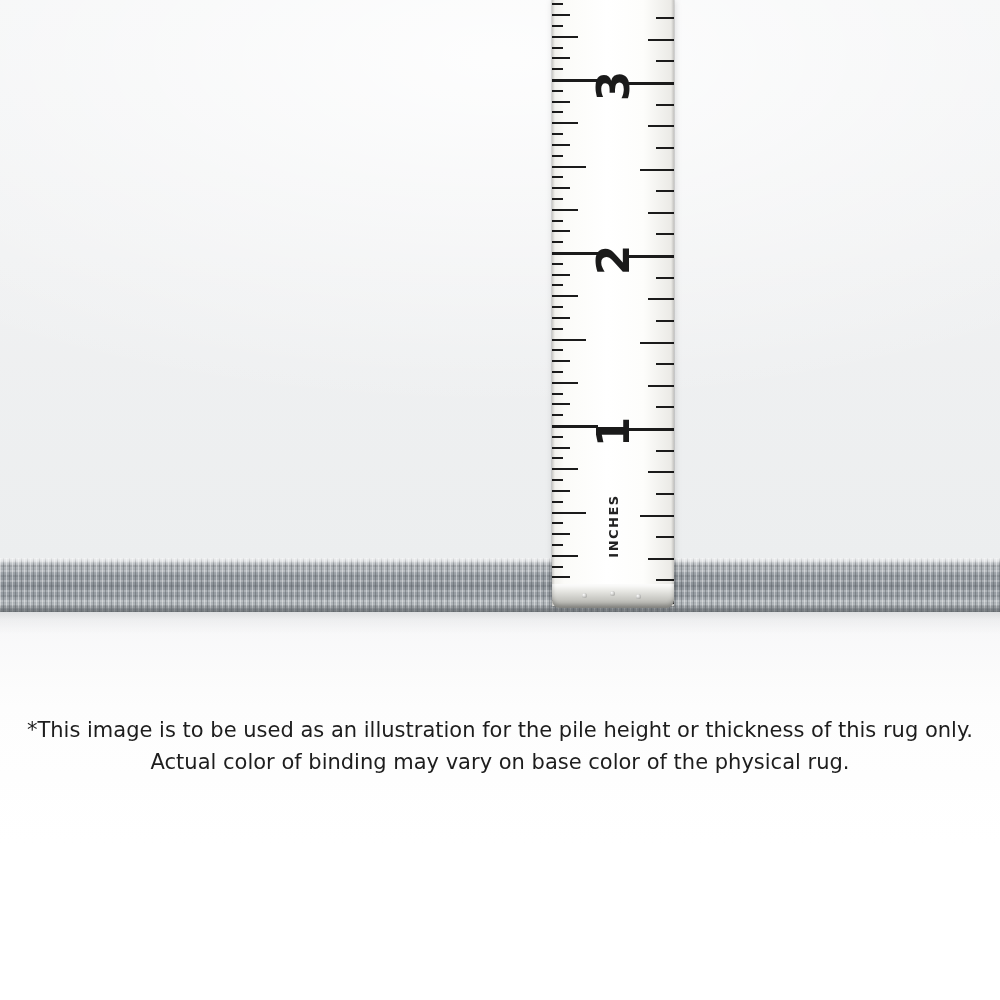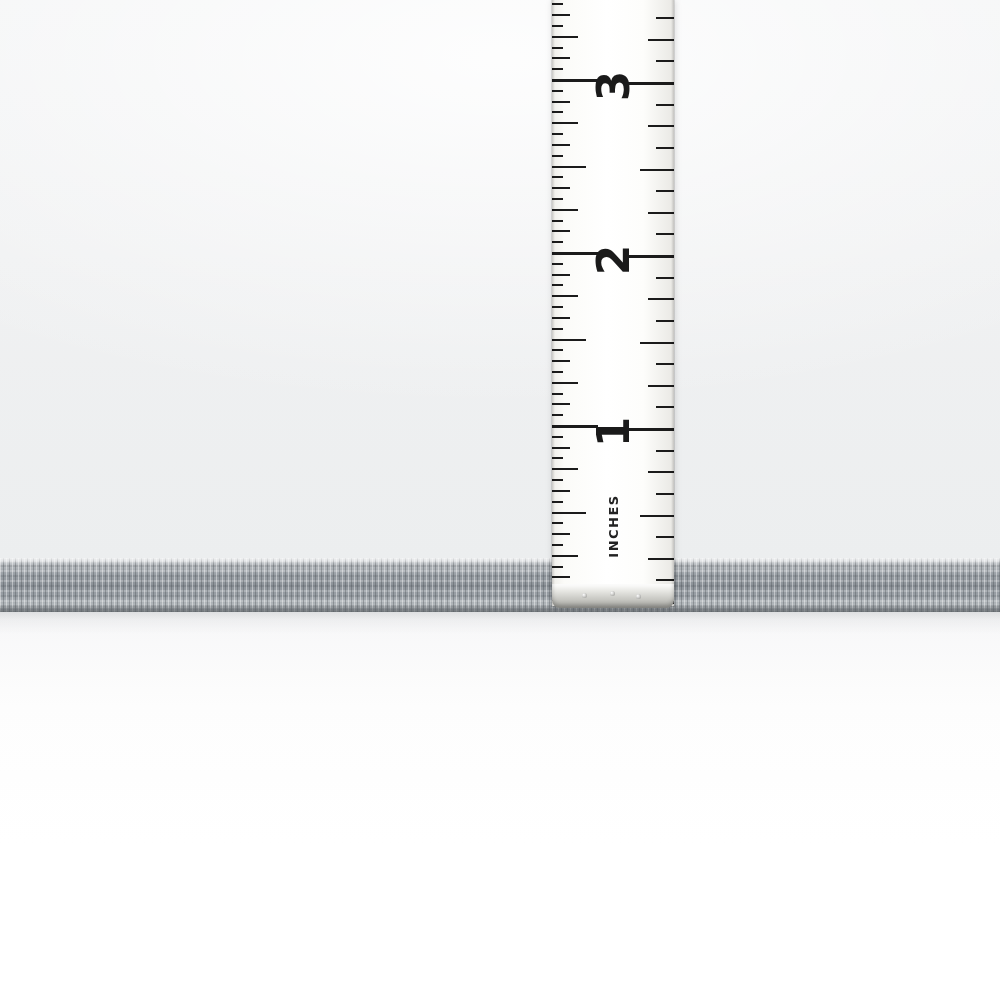--- a/index.html
+++ b/index.html
@@ -323,15 +323,17 @@
   <div class="tape-edge-l"></div>
   <div class="tape-edge-r"></div>
 
   <div class="tape-tip">
     <div class="tape-tip-dot" style="left:30px; top:9px;"></div>
     <div class="tape-tip-dot" style="left:58px; top:7px;"></div>
     <div class="tape-tip-dot" style="left:84px; top:10px;"></div>
   </div>
 
   <div class="caption">
+    <span class="line">*This image is to be used as an illustration for the pile height or thickness of this rug only.</span>
+    <span class="line">Actual color of binding may vary on base color of the physical rug.</span>
   </div>
 
 </div>
 
 </body></html>

